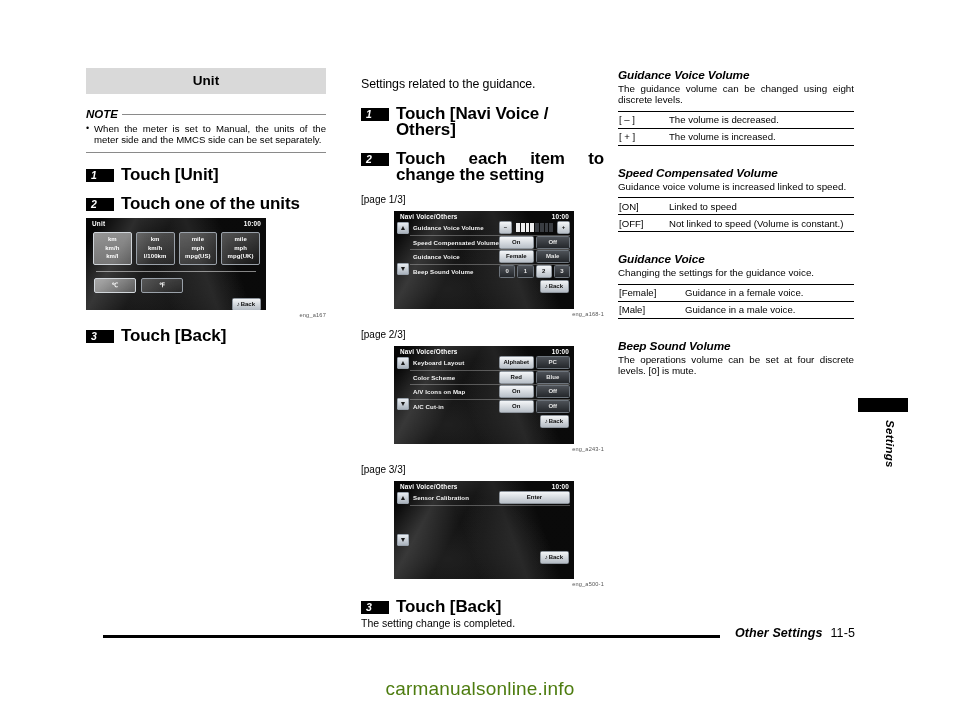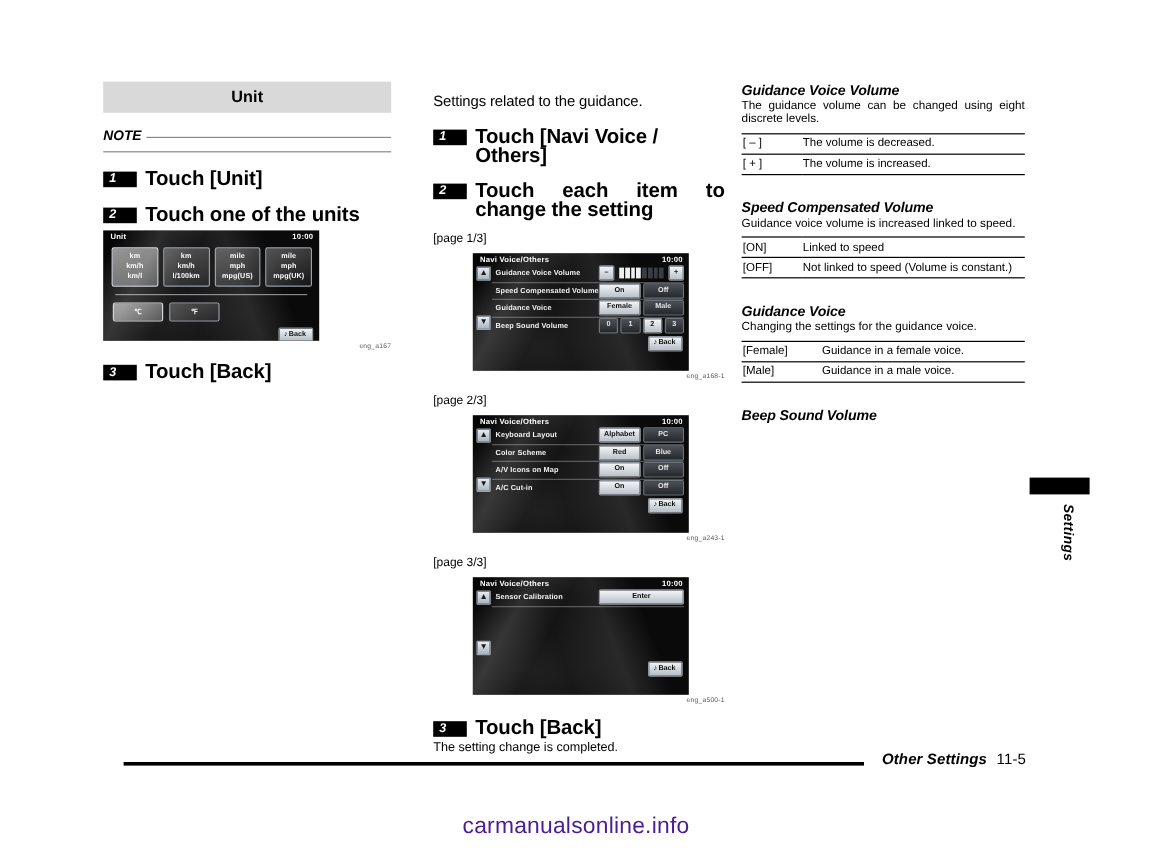--- a/index.html
+++ b/index.html
@@ -403,39 +403,40 @@
     font-size: 12.5px;
     padding-left: 8px;
   }
   .watermark {
     position: absolute;
     left: 0;
     bottom: 8px;
     width: 960px;
     text-align: center;
     font-size: 19px;
-    color: #4c1d95;
+    color: #4d7c0f;
     letter-spacing: .2px;
   }
 </style>
 </head>
 <body>
 
 <div class="page">
 
   <div class="col col-left">
 
     <div class="banner">Unit</div>
 
 
     <div class="note-head">
       <div class="lbl">NOTE</div>
       <div class="rule"></div>
     </div>
     <ul class="note-list">
+      <li>When the meter is set to Manual, the units of the meter side and the MMCS side can be set separately.</li>
     </ul>
     <div class="note-bottom-rule"></div>
 
     <div class="step">
       <div class="num">1</div>
       <div class="txt">Touch [Unit]</div>
     </div>
 
     <div class="step">
       <div class="num">2</div>
@@ -731,20 +732,21 @@
           <td>Guidance in a male voice.</td>
         </tr>
       </tbody>
         </table>
     </div>
 
     <div class="gap-lg"></div>
 
     <div class="defn">
       <h3>Beep Sound Volume</h3>
+      <p>The operations volume can be set at four discrete levels. [0] is mute.</p>
     </div>
   </div>
 
   <div class="side-tab">
     <div class="bar"></div>
     <div class="vtxt">Settings</div>
   </div>
 
   <div class="footer-rule"></div>
   <div class="footer-txt">

